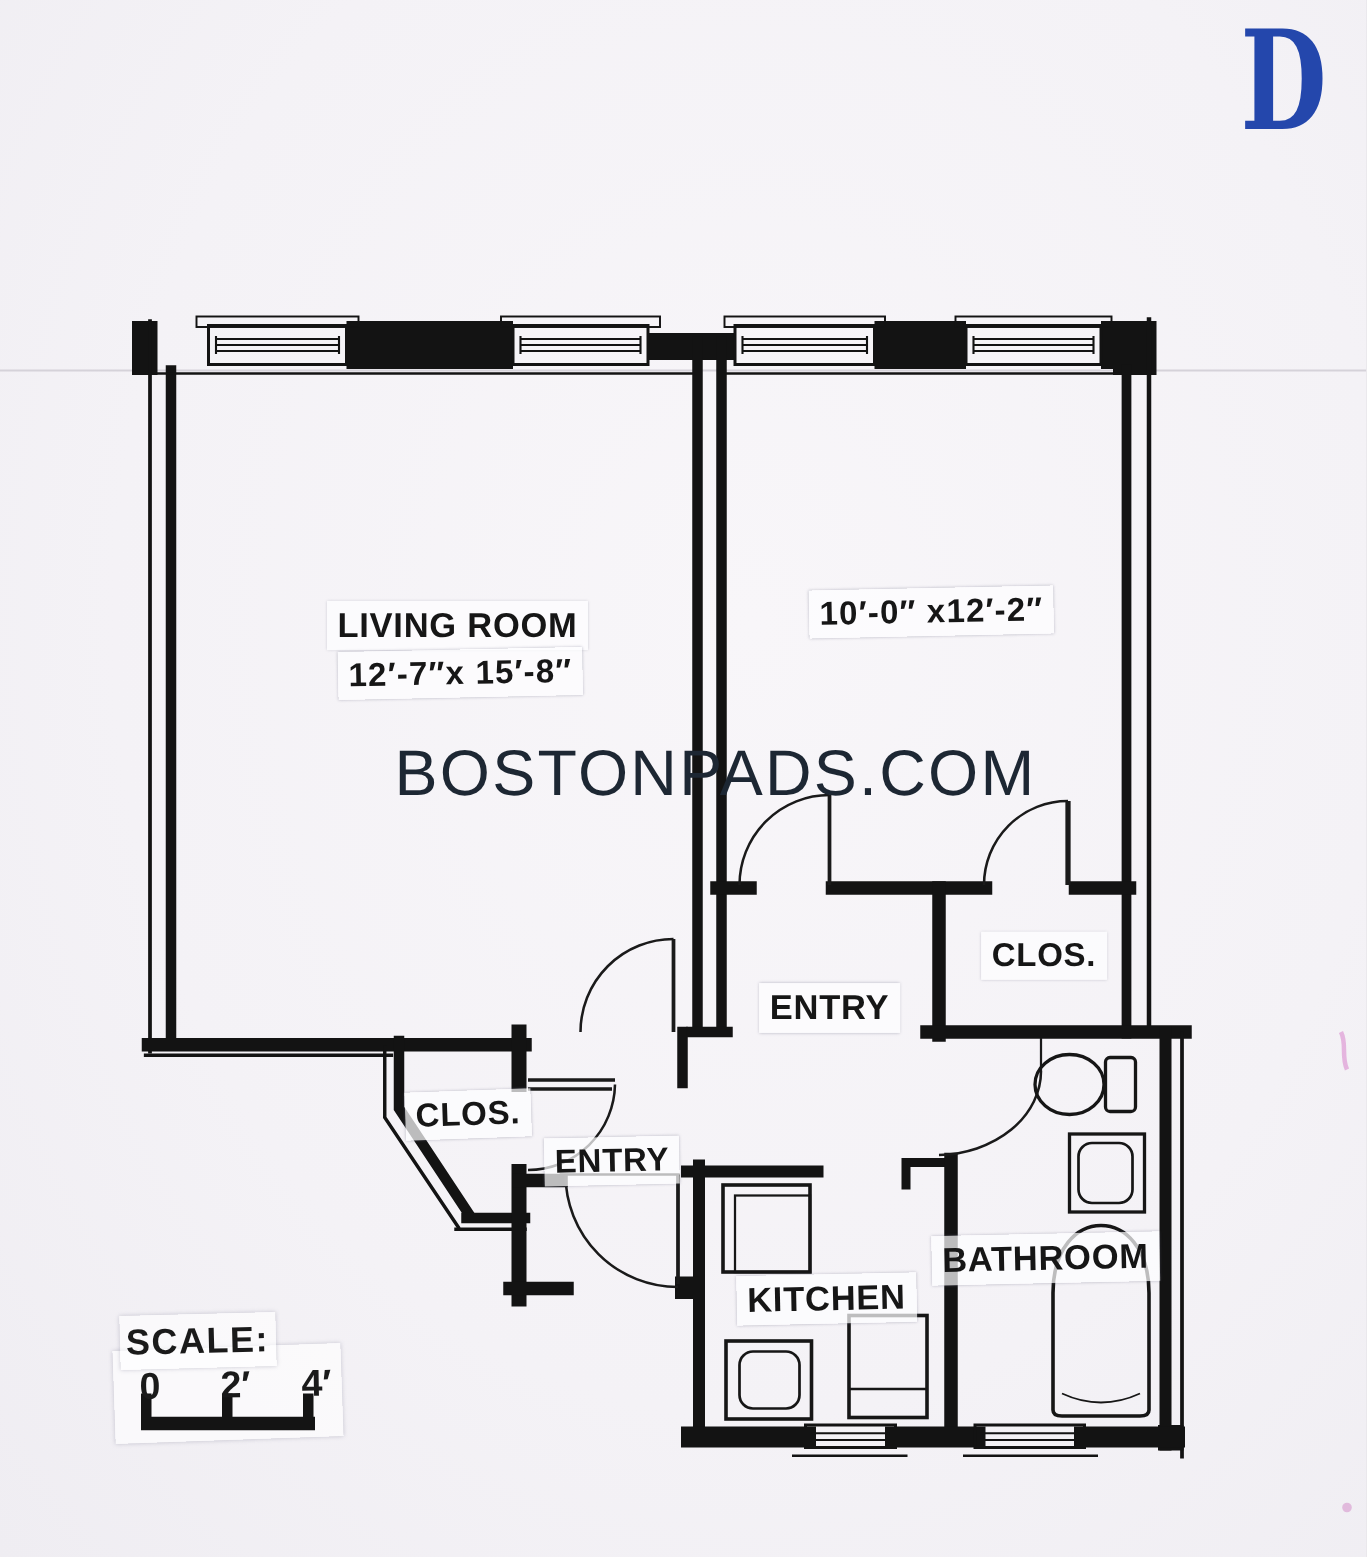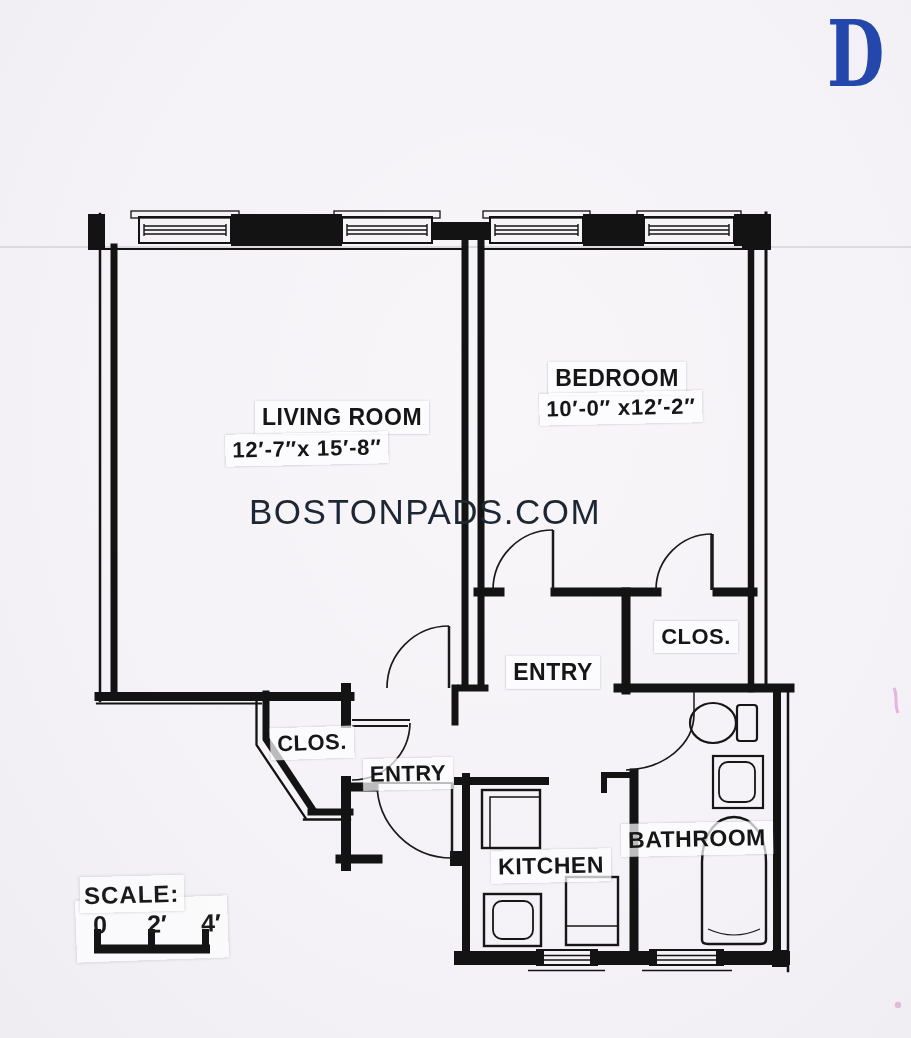--- a/index.html
+++ b/index.html
@@ -19,22 +19,22 @@
     background:rgba(253,253,255,.72);
     box-shadow:0 0 2px rgba(100,100,125,.45);
     padding:3px 7px;font-weight:700;letter-spacing:.5px;
     transform:translate(-50%,-50%);
   }
   .room-name{font-size:23px;}
   .room-dims{font-size:22px;letter-spacing:.8px;}
   .t-a{transform:translate(-50%,-50%) rotate(-1.2deg);}
   .t-b{transform:translate(-50%,-50%) rotate(-2deg);}
   .watermark{
-    position:absolute;left:249px;top:492px;z-index:3;
-    font-size:35px;font-weight:400;letter-spacing:1.5px;
+    position:absolute;left:263px;top:492px;z-index:3;
+    font-size:43px;font-weight:400;letter-spacing:1.5px;
     color:#1d2733;z-index:3;
   }
   .plan-letter{
     position:absolute;left:827px;top:8px;z-index:3;
     font-family:"DejaVu Serif","Liberation Serif",serif;
     font-weight:bold;font-size:92px;line-height:1;
     transform:scaleX(.72);transform-origin:left top;
   }
   .scale-title{
     position:absolute;left:84px;top:881px;z-index:3;font-weight:700;
@@ -208,24 +208,23 @@
     <g stroke="#141414" fill="none">
       <path d="M94 949 H210" stroke-width="9"></path>
       <path d="M97.5 929 V949 M151.5 929 V949 M205.5 929 V949" stroke-width="7"></path>
     </g>
   </svg>
 
   <div class="plan-letter" style="color:#2447ac;">D</div>
 
   <div class="watermark">BOSTONPADS.COM</div>
 
-  <div class="lbl room-name" style="left:305px;top:417px;margin-left:37px;">LIVING ROOM</div>
+  <div class="lbl room-name" style="left:305px;top:417px;">LIVING ROOM</div>
   <div class="lbl room-dims t-a" style="left:307px;top:449px;">12′-7″x 15′-8″</div>
 
-  <div class="lbl room-name" style="left:617px;top:378px;">BEDROOM</div>
   <div class="lbl room-dims t-a" style="left:621px;top:408px;">10′-0″ x12′-2″</div>
 
   <div class="lbl room-name" style="left:696px;top:637px;font-size:22px;">CLOS.</div>
 
   <div class="lbl room-name" style="left:553px;top:672px;">ENTRY</div>
 
   <div class="lbl room-name t-b" style="left:312px;top:743px;font-size:22px;">CLOS.</div>
 
   <div class="lbl room-name t-a" style="left:408px;top:774px;font-size:22px;">ENTRY</div>
 

